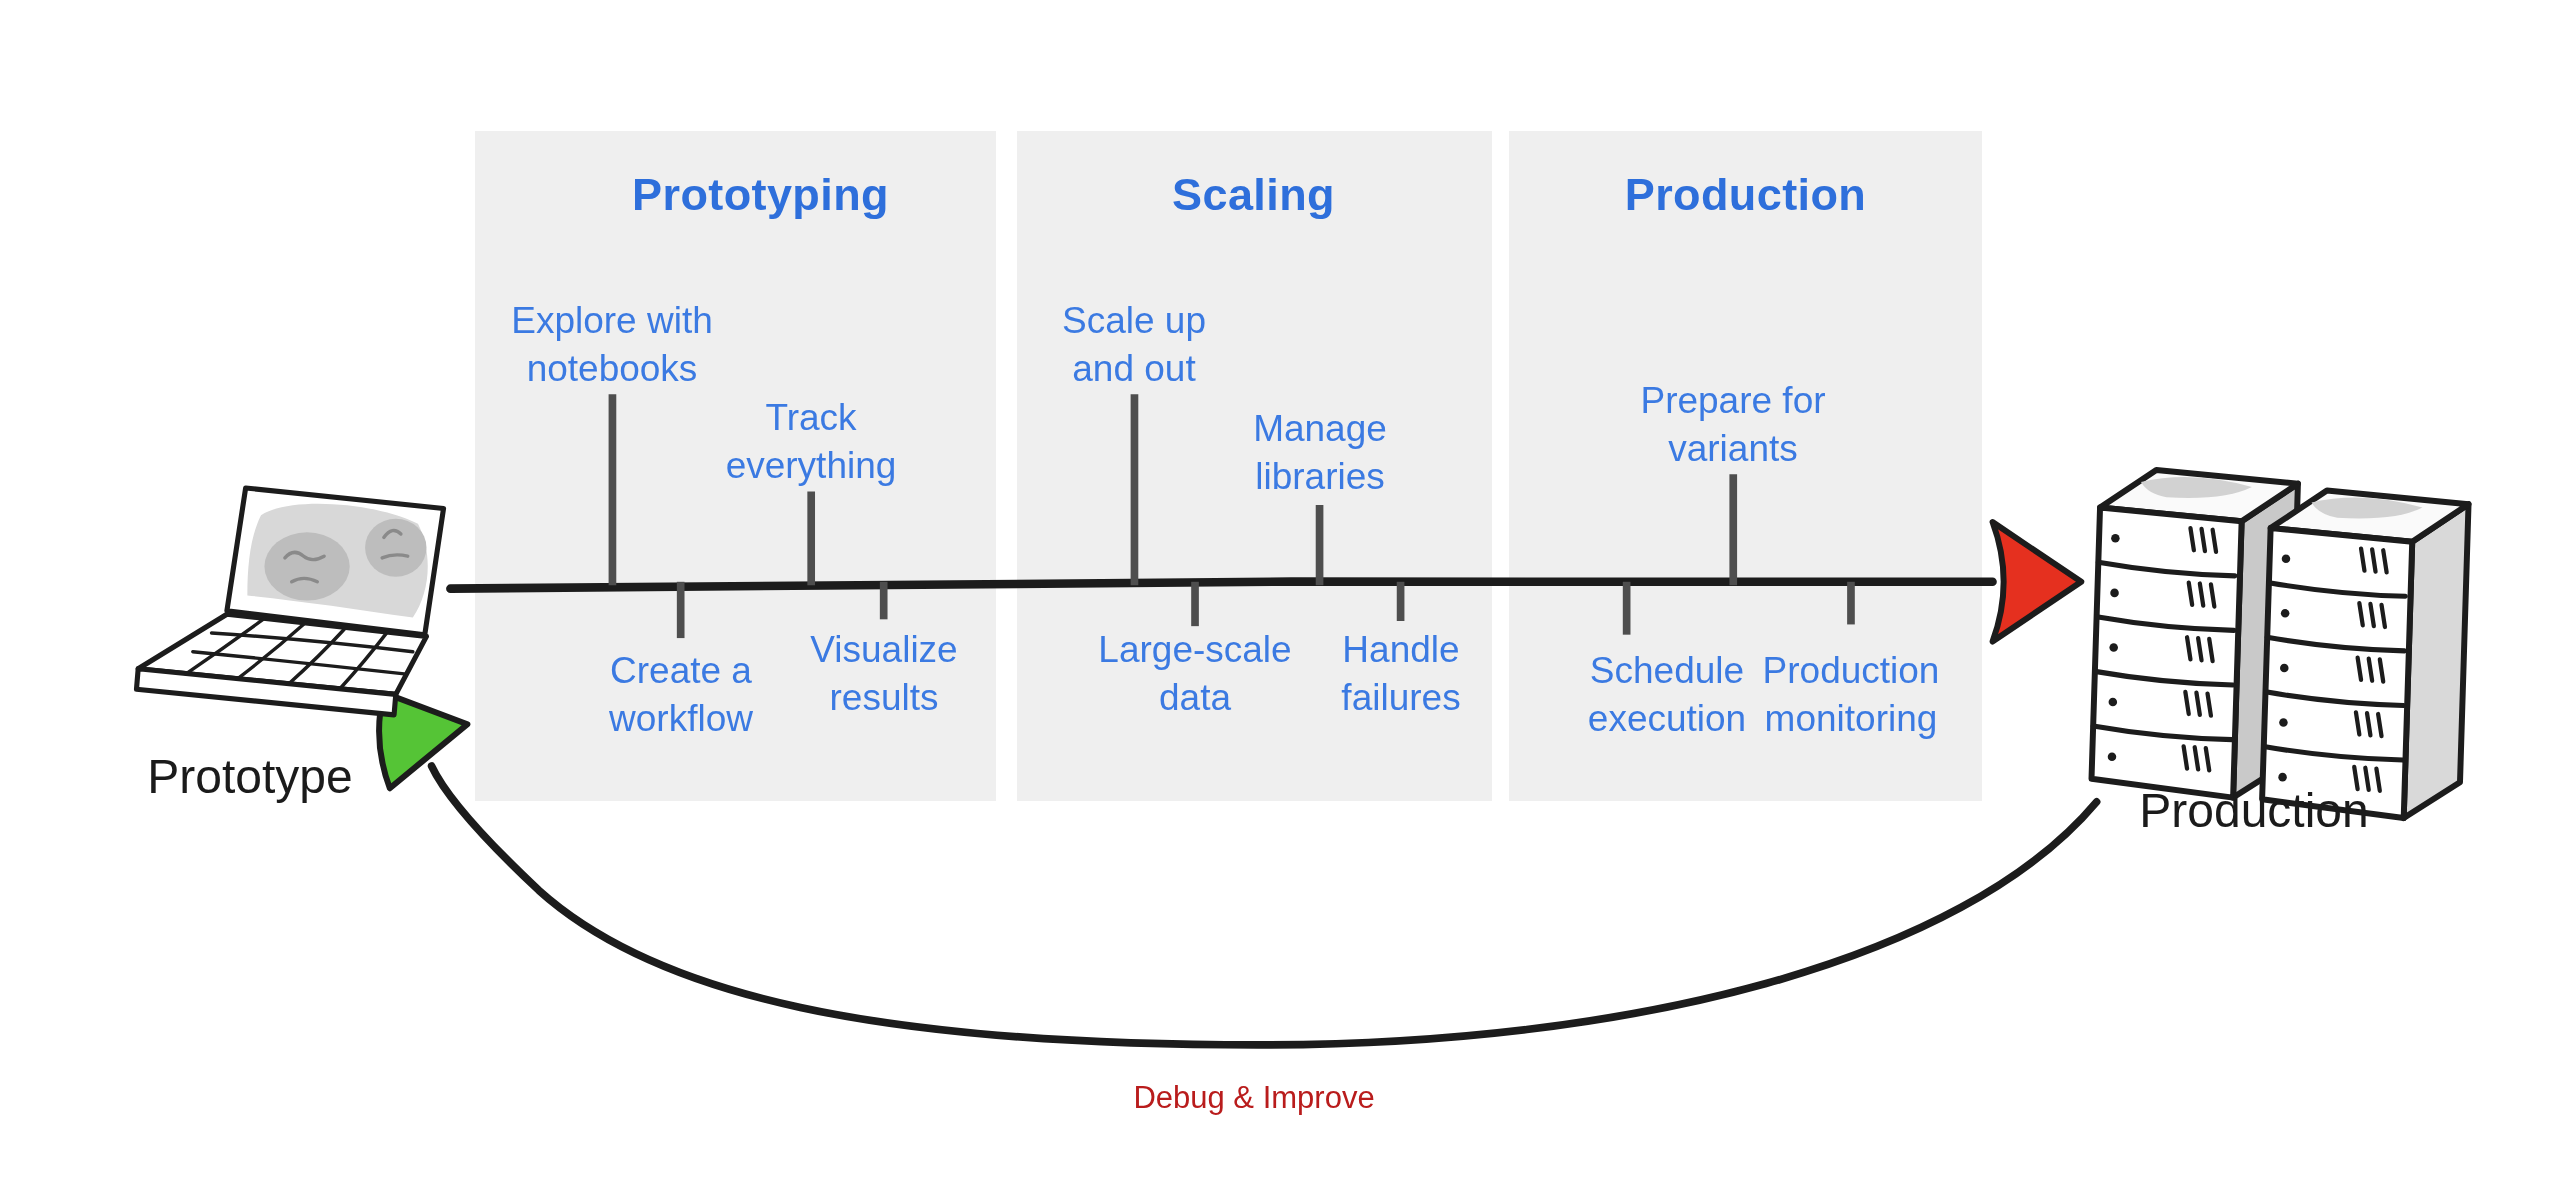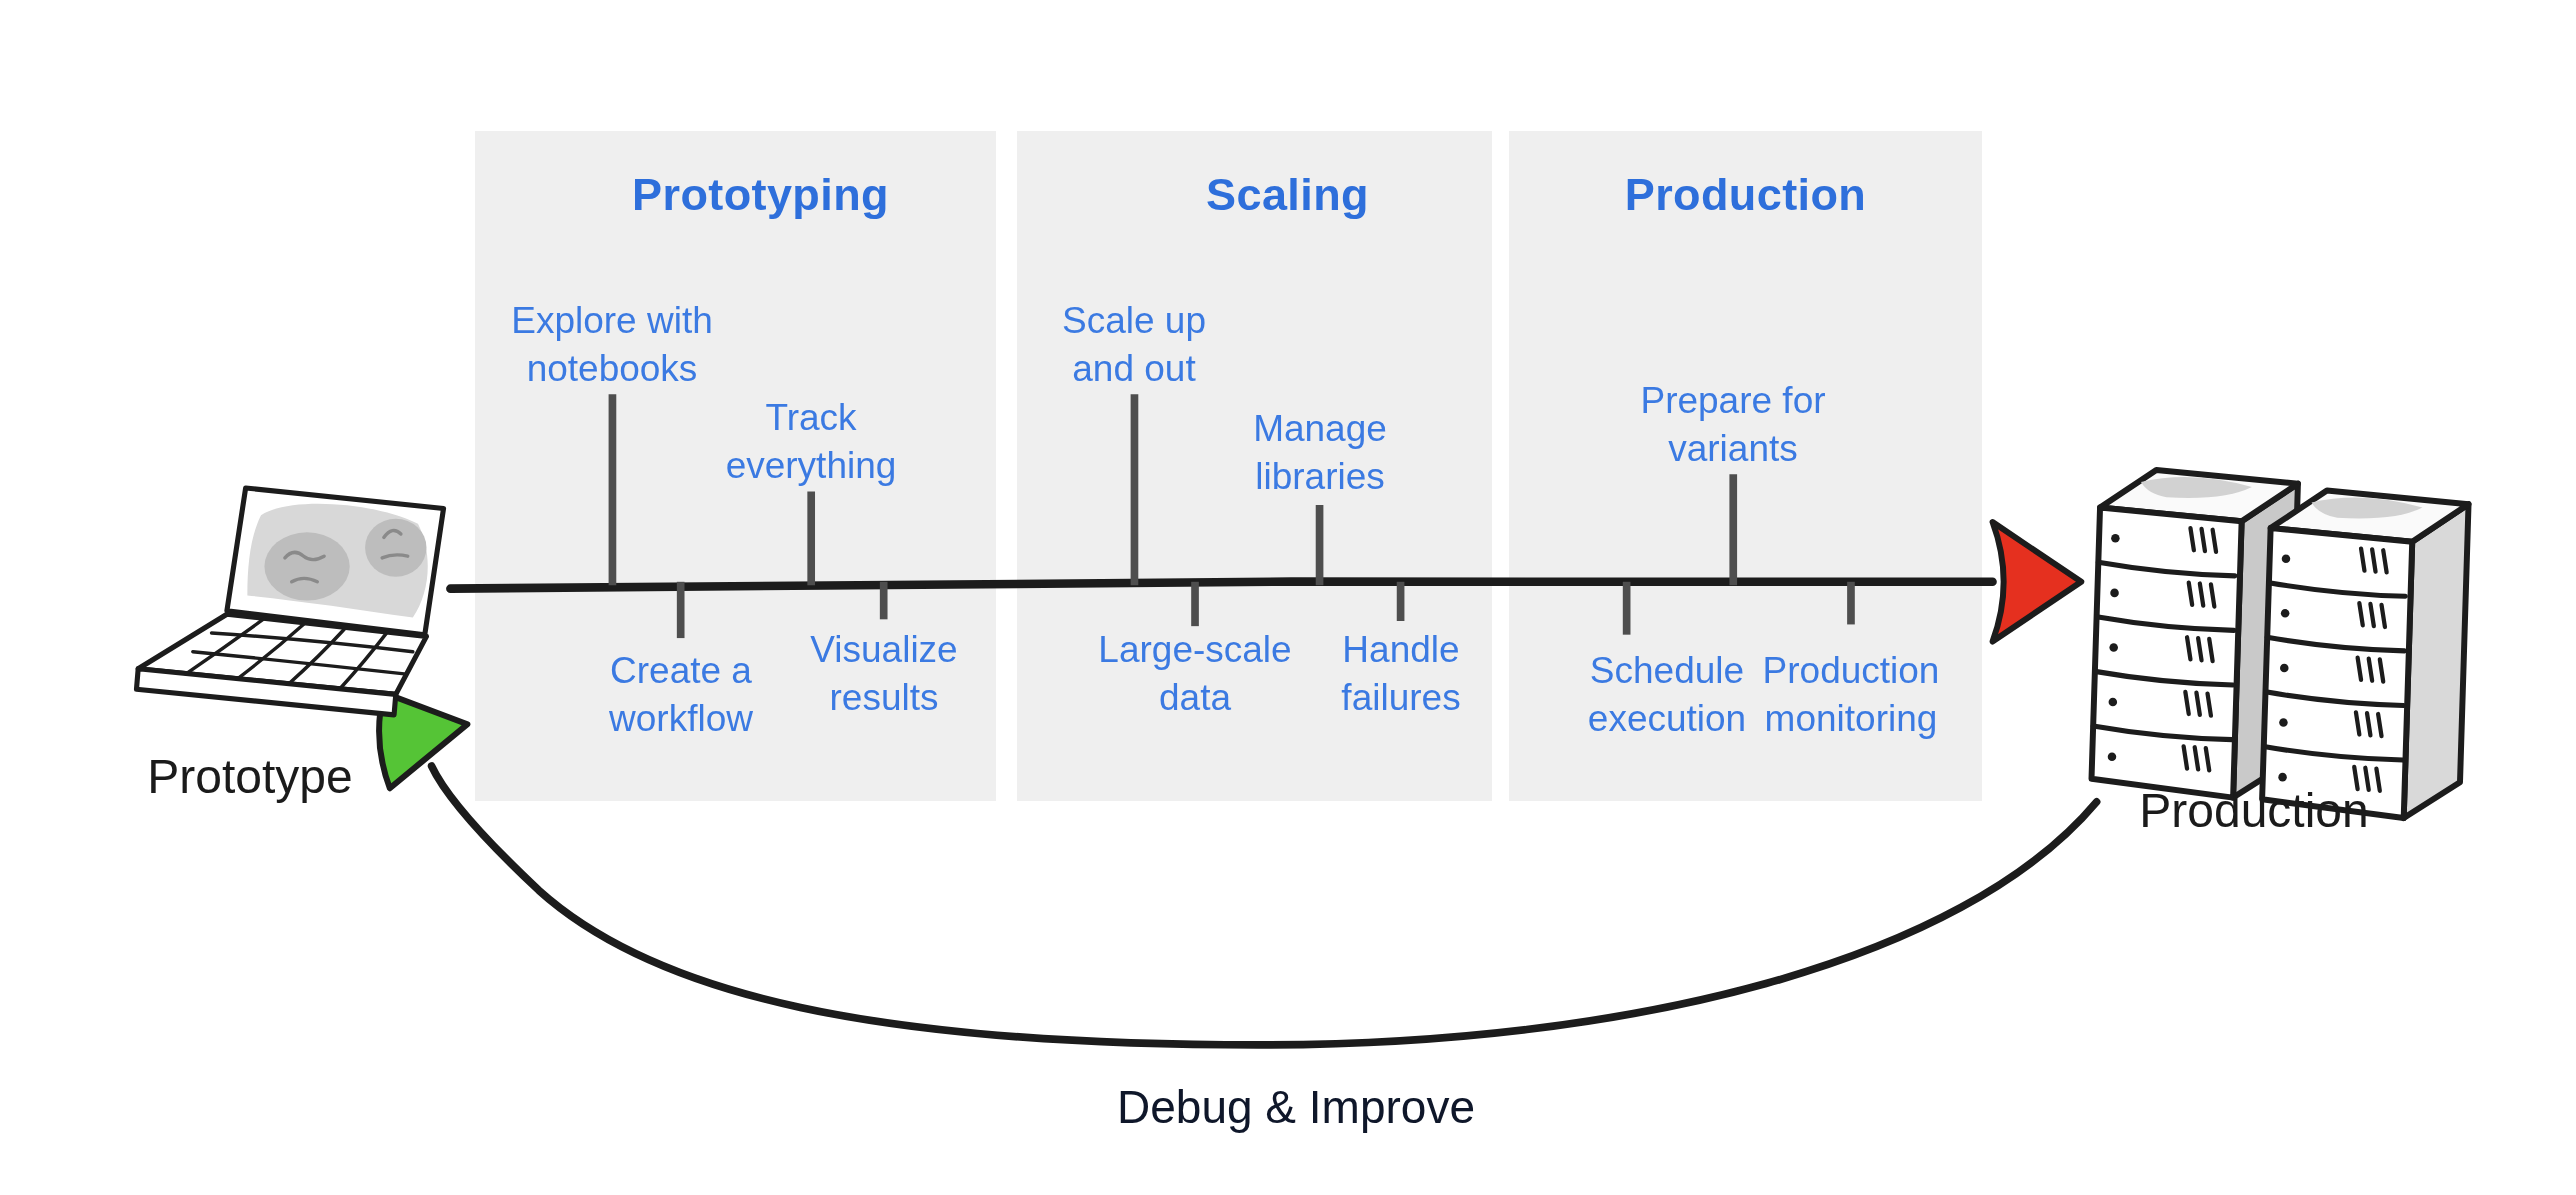--- a/index.html
+++ b/index.html
@@ -29,21 +29,21 @@
   .phase-title {
     position: absolute;
     top: 169px;
     font-size: 45px;
     font-weight: 700;
     color: #2E6FDB;
     text-align: center;
     letter-spacing: 0.4px;
   }
   .phase-title-1 { left: 475px;  width: 521px; padding-left: 25px; }
-  .phase-title-2 { left: 1015px; width: 545px; }
+  .phase-title-2 { left: 981px; width: 545px; }
   .phase-title-3 { left: 1509px; width: 473px; }
 
   .step-label {
     position: absolute;
     transform: translateX(-50%);
     font-size: 37px;
     line-height: 48px;
     color: #3B7AE2;
     text-align: center;
     white-space: nowrap;
@@ -53,24 +53,23 @@
   .endpoint-label {
     position: absolute;
     transform: translateX(-50%);
     font-size: 48px;
     color: #1b1b1b;
     white-space: nowrap;
   }
   .loop-label {
     position: absolute;
     transform: translateX(-50%);
-    font-size: 46px;
-    color: #0f172a;
+    font-size: 31px;
+    color: #b91c1c;
     white-space: nowrap;
-    margin-left: 42px;
   }
 </style>
 </head>
 <body>
 
 <div class="canvas">
 
   <div class="panel panel-1"></div>
   <div class="panel panel-2"></div>
   <div class="panel panel-3"></div>

